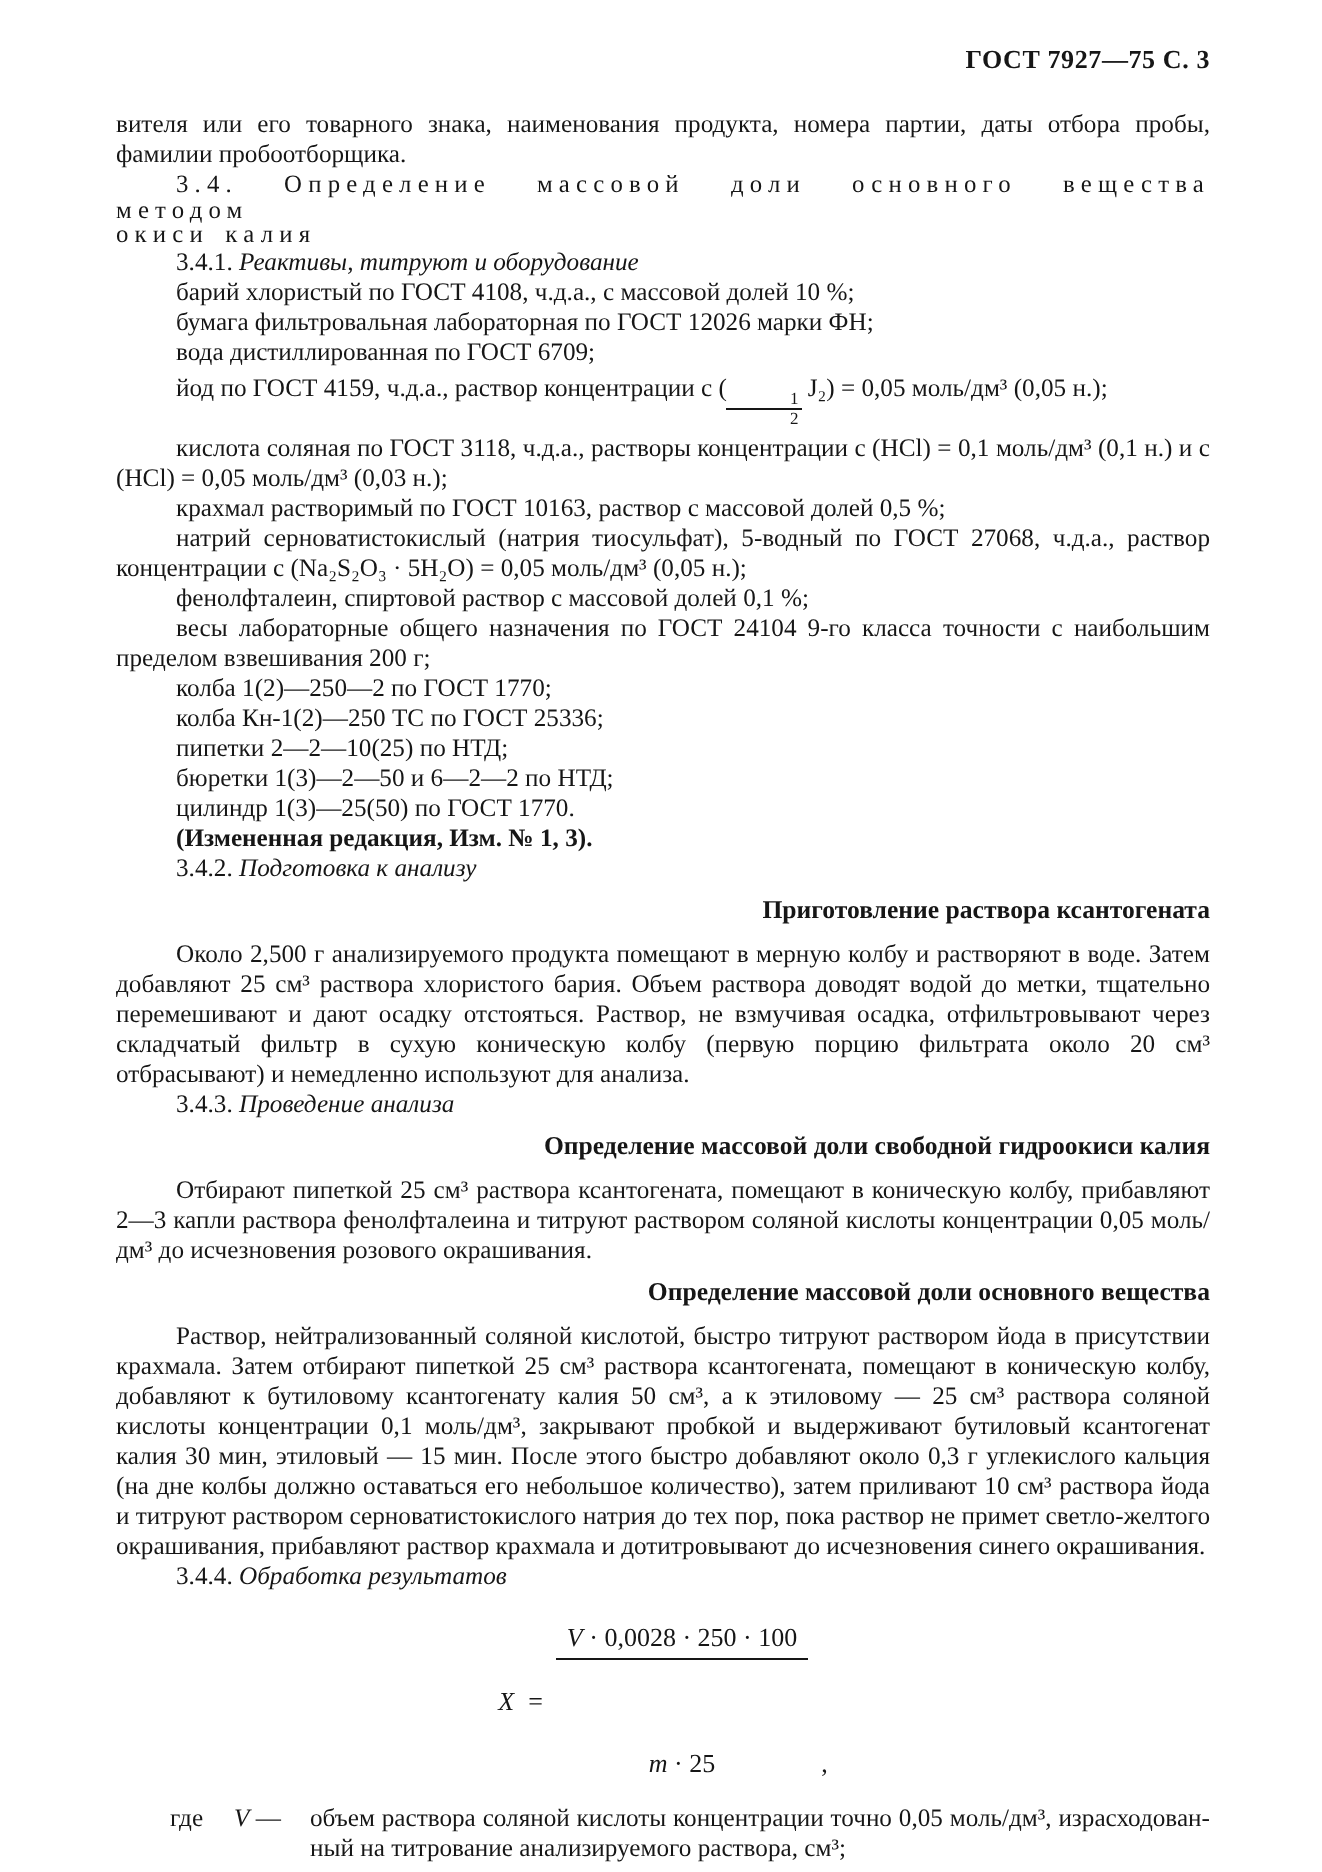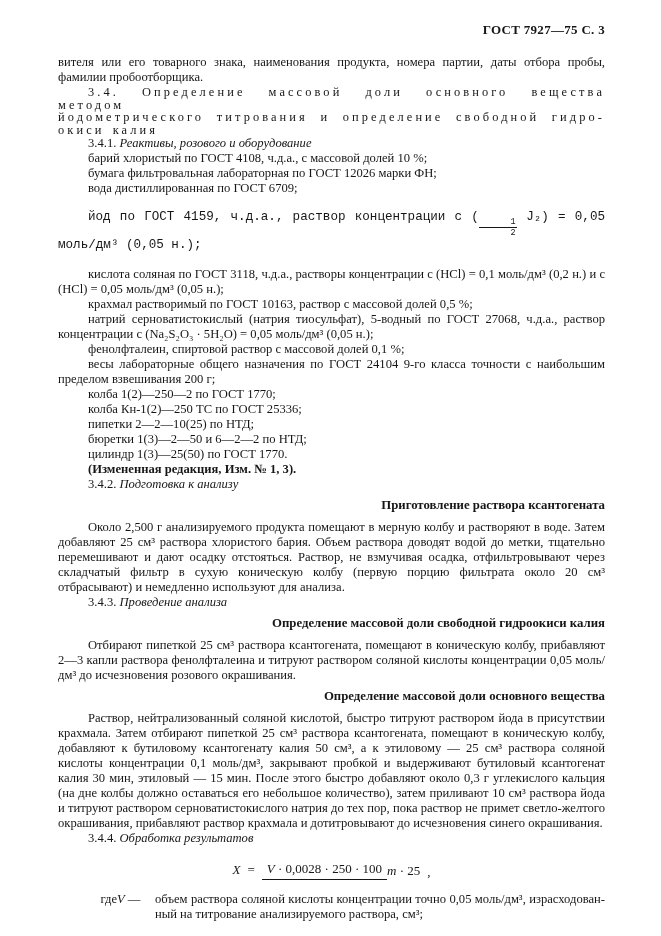--- a/index.html
+++ b/index.html
@@ -35,21 +35,21 @@
     white-space:nowrap;
   }
   .sh-line.just { text-align:justify; text-align-last:justify; white-space:normal; }
   .sh-line.first { text-indent:30px; }
 
   
   .sub { text-indent:30px; }
   .sub i { font-style:italic; }
 
   .reagent { }
-  .reagent.with-frac { margin:14px 0;font-family:Liberation Mono, monospace; }
+  .reagent.with-frac { margin:3px 0; }
 
   
   .frac {
     display:inline-flex; flex-direction:column;
     vertical-align:-4px; text-align:center;
     font-size:8.5px; line-height:1.05;
   }
   .frac .fn { border-bottom:.8px solid #161616; padding:0 1.5px; }
   .frac .fd { padding-top:.5px; }
 
@@ -61,59 +61,58 @@
     margin:6px 0 7px 0;
   }
 
   
   .formula {
     display:flex; justify-content:center; align-items:center;
     gap:7px; margin:15px 0 12px 0;
     font-size:13px;
   }
   .formula .var { font-style:italic; }
-  .fracM { display:inline-flex; flex-direction:row; text-align:center; }
+  .fracM { display:inline-flex; flex-direction:column; text-align:center;gap:42px; }
   .fracM .n { padding:0 5px 2px 5px; border-bottom:1px solid #161616; }
   .fracM .d { padding-top:2px; }
   .formula .tail { align-self:flex-end; }
 
   
   .where { display:flex; margin:4px 0 0 27px; font-size:12.6px; line-height:15px; }
-  .w-label { width:32px; flex:none;text-align:right; }
+  .w-label { width:32px; flex:none; }
   .w-var { width:38px; flex:none; }
   .w-var i { font-style:italic; }
   .w-text { flex:1; text-align:justify; }
 </style>
 </head>
 <body>
 
 <div class="page">
   <div class="content">
 
     <div class="doc-header">ГОСТ 7927—75 С. 3</div>
 
     <p>вителя или его товарного знака, наименования продукта, номера партии, даты отбора пробы, фамилии пробоотборщика.</p>
 
     <div class="sh">
       <div class="sh-line just first">3.4. Определение массовой доли основного вещества методом</div>
-      <div class="sh-line just">йодометрического титрования и определение свободной гидро-</div>
       <div class="sh-line">окиси калия</div>
     </div>
 
-    <p class="sub"><span>3.4.1.</span> <i>Реактивы, розового и оборудование</i></p>
+    <p class="sub"><span>3.4.1.</span> <i>Реактивы, титруют и оборудование</i></p>
 
     <div id="reagent-list">
         <p class="reagent ind">барий хлористый по ГОСТ 4108, ч.д.а., с массовой долей 10 %;</p>
         <p class="reagent ind">бумага фильтровальная лабораторная по ГОСТ 12026 марки ФН;</p>
         <p class="reagent ind">вода дистиллированная по ГОСТ 6709;</p>
         <p class="reagent ind with-frac"><span>йод по ГОСТ 4159, ч.д.а., раствор концентрации c (</span><span class="frac">
             <span class="fn">1</span>
             <span class="fd">2</span>
           </span><span> J₂) = 0,05 моль/дм³ (0,05 н.);</span></p>
-        <p class="reagent ind">кислота соляная по ГОСТ 3118, ч.д.а., растворы концентрации c (HCl) = 0,1 моль/дм³ (0,2 н.) и c (HCl) = 0,05 моль/дм³ (0,05 н.);</p>
+        <p class="reagent ind">кислота соляная по ГОСТ 3118, ч.д.а., растворы концентрации c (HCl) = 0,1 моль/дм³ (0,1 н.) и c (HCl) = 0,05 моль/дм³ (0,03 н.);</p>
         <p class="reagent ind">крахмал растворимый по ГОСТ 10163, раствор с массовой долей 0,5 %;</p>
         <p class="reagent ind">натрий серноватистокислый (натрия тиосульфат), 5-водный по ГОСТ 27068, ч.д.а., раствор концентрации c (Na₂S₂O₃ · 5H₂O) = 0,05 моль/дм³ (0,05 н.);</p>
         <p class="reagent ind">фенолфталеин, спиртовой раствор с массовой долей 0,1 %;</p>
         <p class="reagent ind">весы лабораторные общего назначения по ГОСТ 24104 9-го класса точности с наибольшим пределом взвешивания 200 г;</p>
         <p class="reagent ind">колба 1(2)—250—2 по ГОСТ 1770;</p>
         <p class="reagent ind">колба Кн-1(2)—250 ТС по ГОСТ 25336;</p>
         <p class="reagent ind">пипетки 2—2—10(25) по НТД;</p>
         <p class="reagent ind">бюретки 1(3)—2—50 и 6—2—2 по НТД;</p>
         <p class="reagent ind">цилиндр 1(3)—25(50) по ГОСТ 1770.</p>
       </div>

